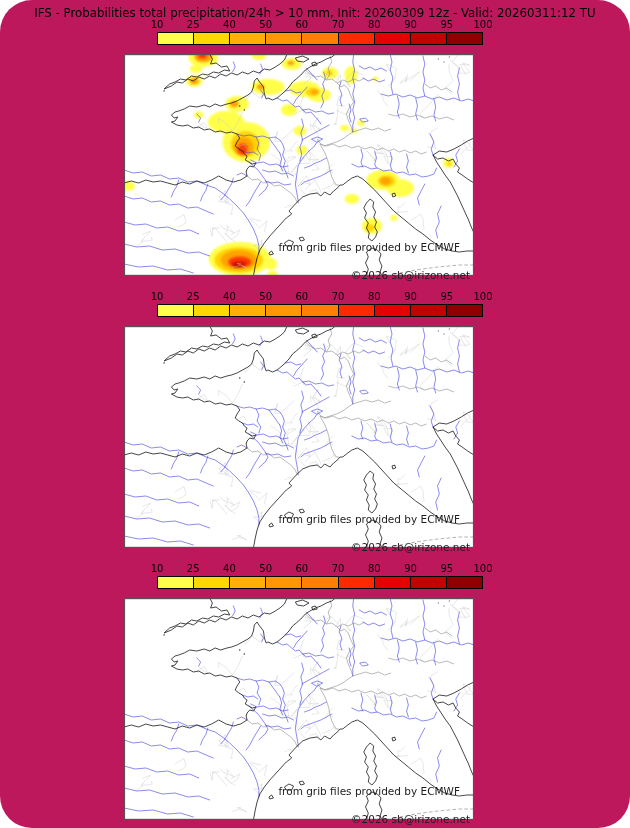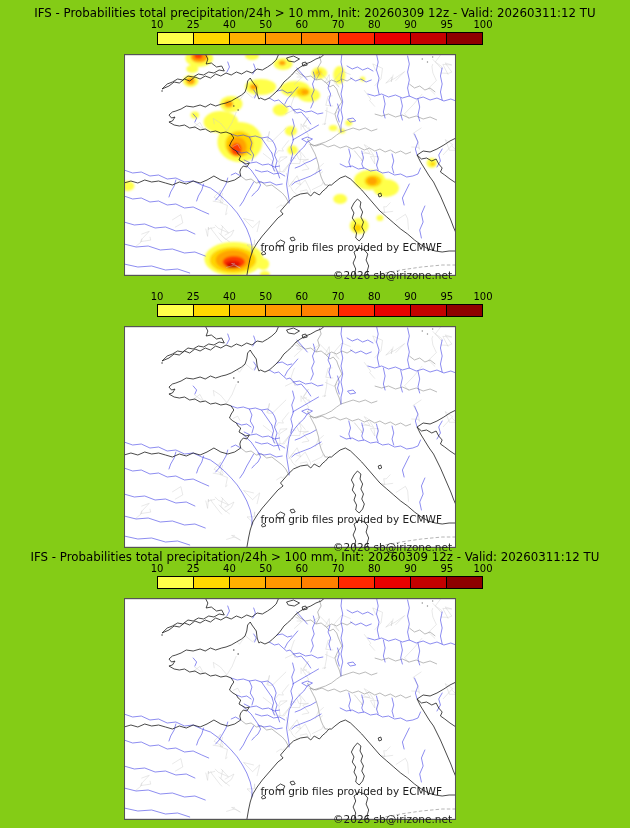--- a/index.html
+++ b/index.html
@@ -1,30 +1,30 @@
 <!DOCTYPE html>
 <html><head>
 <meta charset="utf-8">
 <style>
   html,body{margin:0;padding:0;background:#fff;}
   body{width:630px;height:828px;position:relative;overflow:hidden;
        font-family:"DejaVu Sans","Liberation Sans",sans-serif;color:#000;}
-  .page{position:absolute;inset:0;background:#84cc16;}
+  .page{position:absolute;inset:0;background:#be185d;border-radius:32px;}
   .panel{position:absolute;left:0;width:630px;height:272px;}
   #panel-0{top:0;} #panel-1{top:272px;} #panel-2{top:544px;}
   .panel-title{position:absolute;top:6px;left:0;width:100%;text-align:center;
       font-size:11.8px;white-space:nowrap;color:#000;}
   .cbar{position:absolute;left:157px;top:19px;width:326px;height:26px;}
   .cbar-labels{position:absolute;top:0;left:0;width:100%;height:12px;font-size:10px;}
   .cbar-labels span{position:absolute;top:0;transform:translateX(-50%);}
   .cbar-bar{position:absolute;top:13px;left:0;right:0;height:11px;display:flex;
       border:1px solid #000;}
   .cbar-bar div{flex:1;border-right:1px solid #000;}
   .cbar-bar div:last-child{border-right:none;}
-  .map{position:absolute;left:124px;top:54px;width:332px;height:222px;background:#fff;}
+  .map{position:absolute;left:124px;top:54px;width:332px;height:222px;background:#fff;padding-left:18px;}
   .mapsvg{position:absolute;left:0;top:0;width:100%;height:100%;display:block;}
   .attr1{position:absolute;right:14px;top:187px;font-size:10.5px;color:#1c1c1c;white-space:nowrap;}
   .attr2{position:absolute;right:4px;top:215px;font-size:10.5px;color:#1c1c1c;white-space:nowrap;}
 </style>
 </head>
 <body>
 
 <div class="page">
 
   <section class="panel" id="panel-0">
@@ -524,21 +524,20 @@
             <circle cx="132" cy="56" r="0.8"></circle>
           </g>
           <rect x="0.6" y="0.6" width="382.8" height="220.8" fill="none" stroke="#555555" stroke-width="1.2"></rect>
         </svg>
       <div class="attr1">from grib files provided by ECMWF</div>
       <div class="attr2">©2026 sb@irizone.net</div>
     </div>
   </section>
 
   <section class="panel" id="panel-2">
-    <div class="panel-title">IFS - Probabilities total precipitation/24h &gt; 100 mm, Init: 20260309 12z - Valid: 20260311:12 TU</div>
     <div class="cbar">
       <div class="cbar-labels">
           <span style="left: 0%;">10</span>
           <span style="left: 11.1111%;">25</span>
           <span style="left: 22.2222%;">40</span>
           <span style="left: 33.3333%;">50</span>
           <span style="left: 44.4444%;">60</span>
           <span style="left: 55.5556%;">70</span>
           <span style="left: 66.6667%;">80</span>
           <span style="left: 77.7778%;">90</span>

